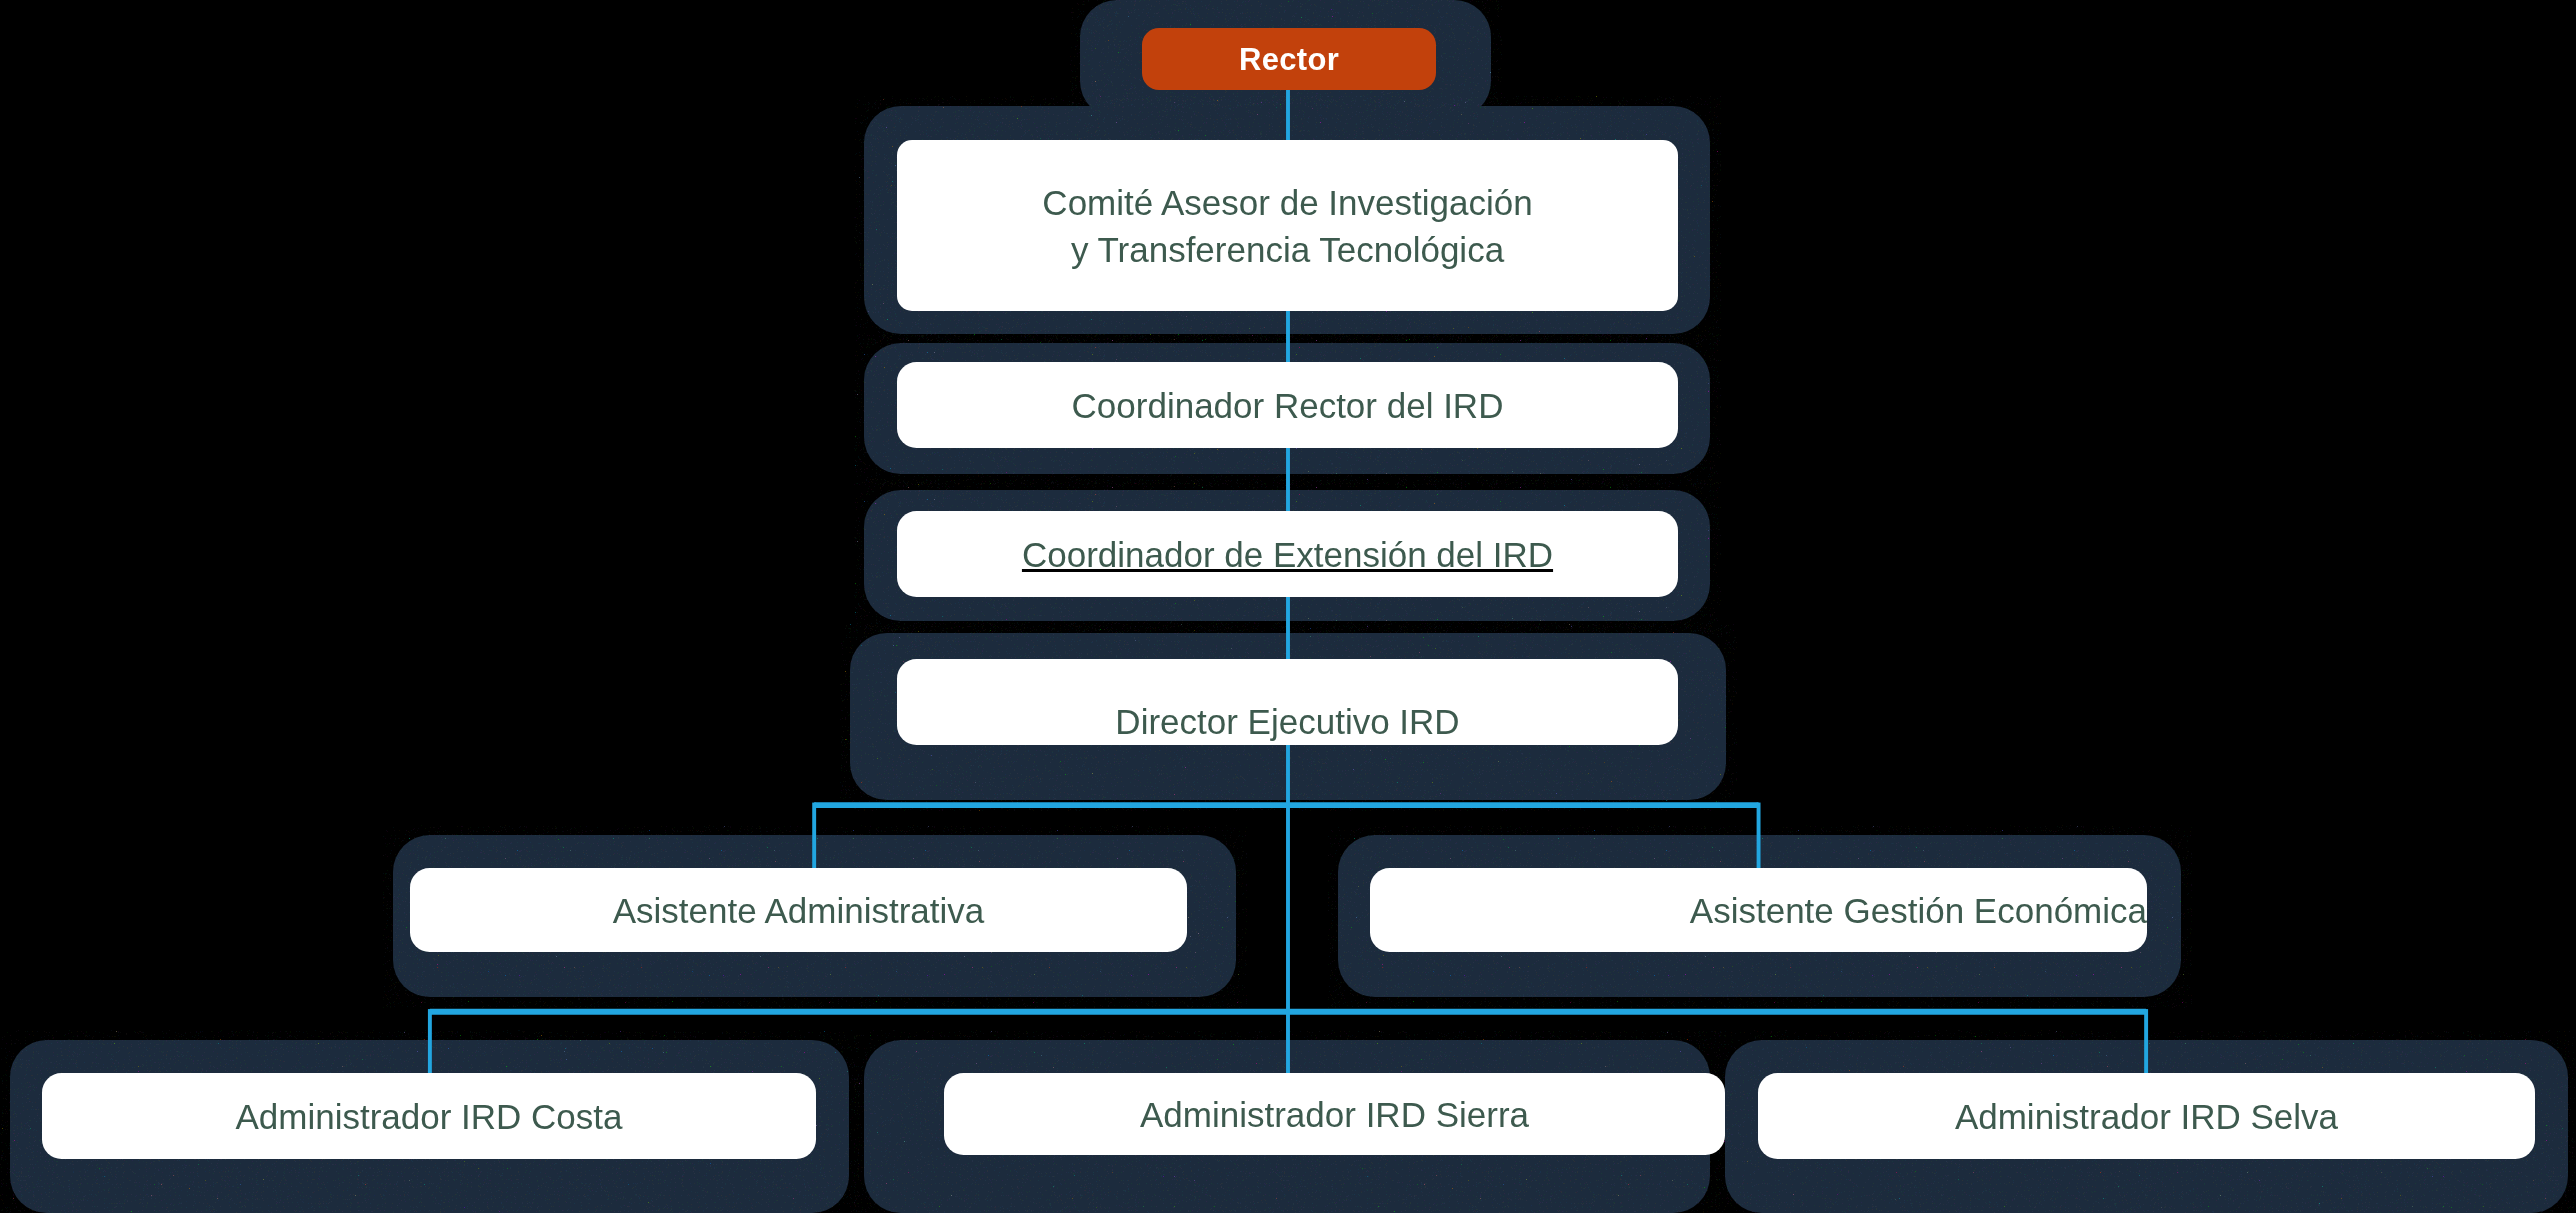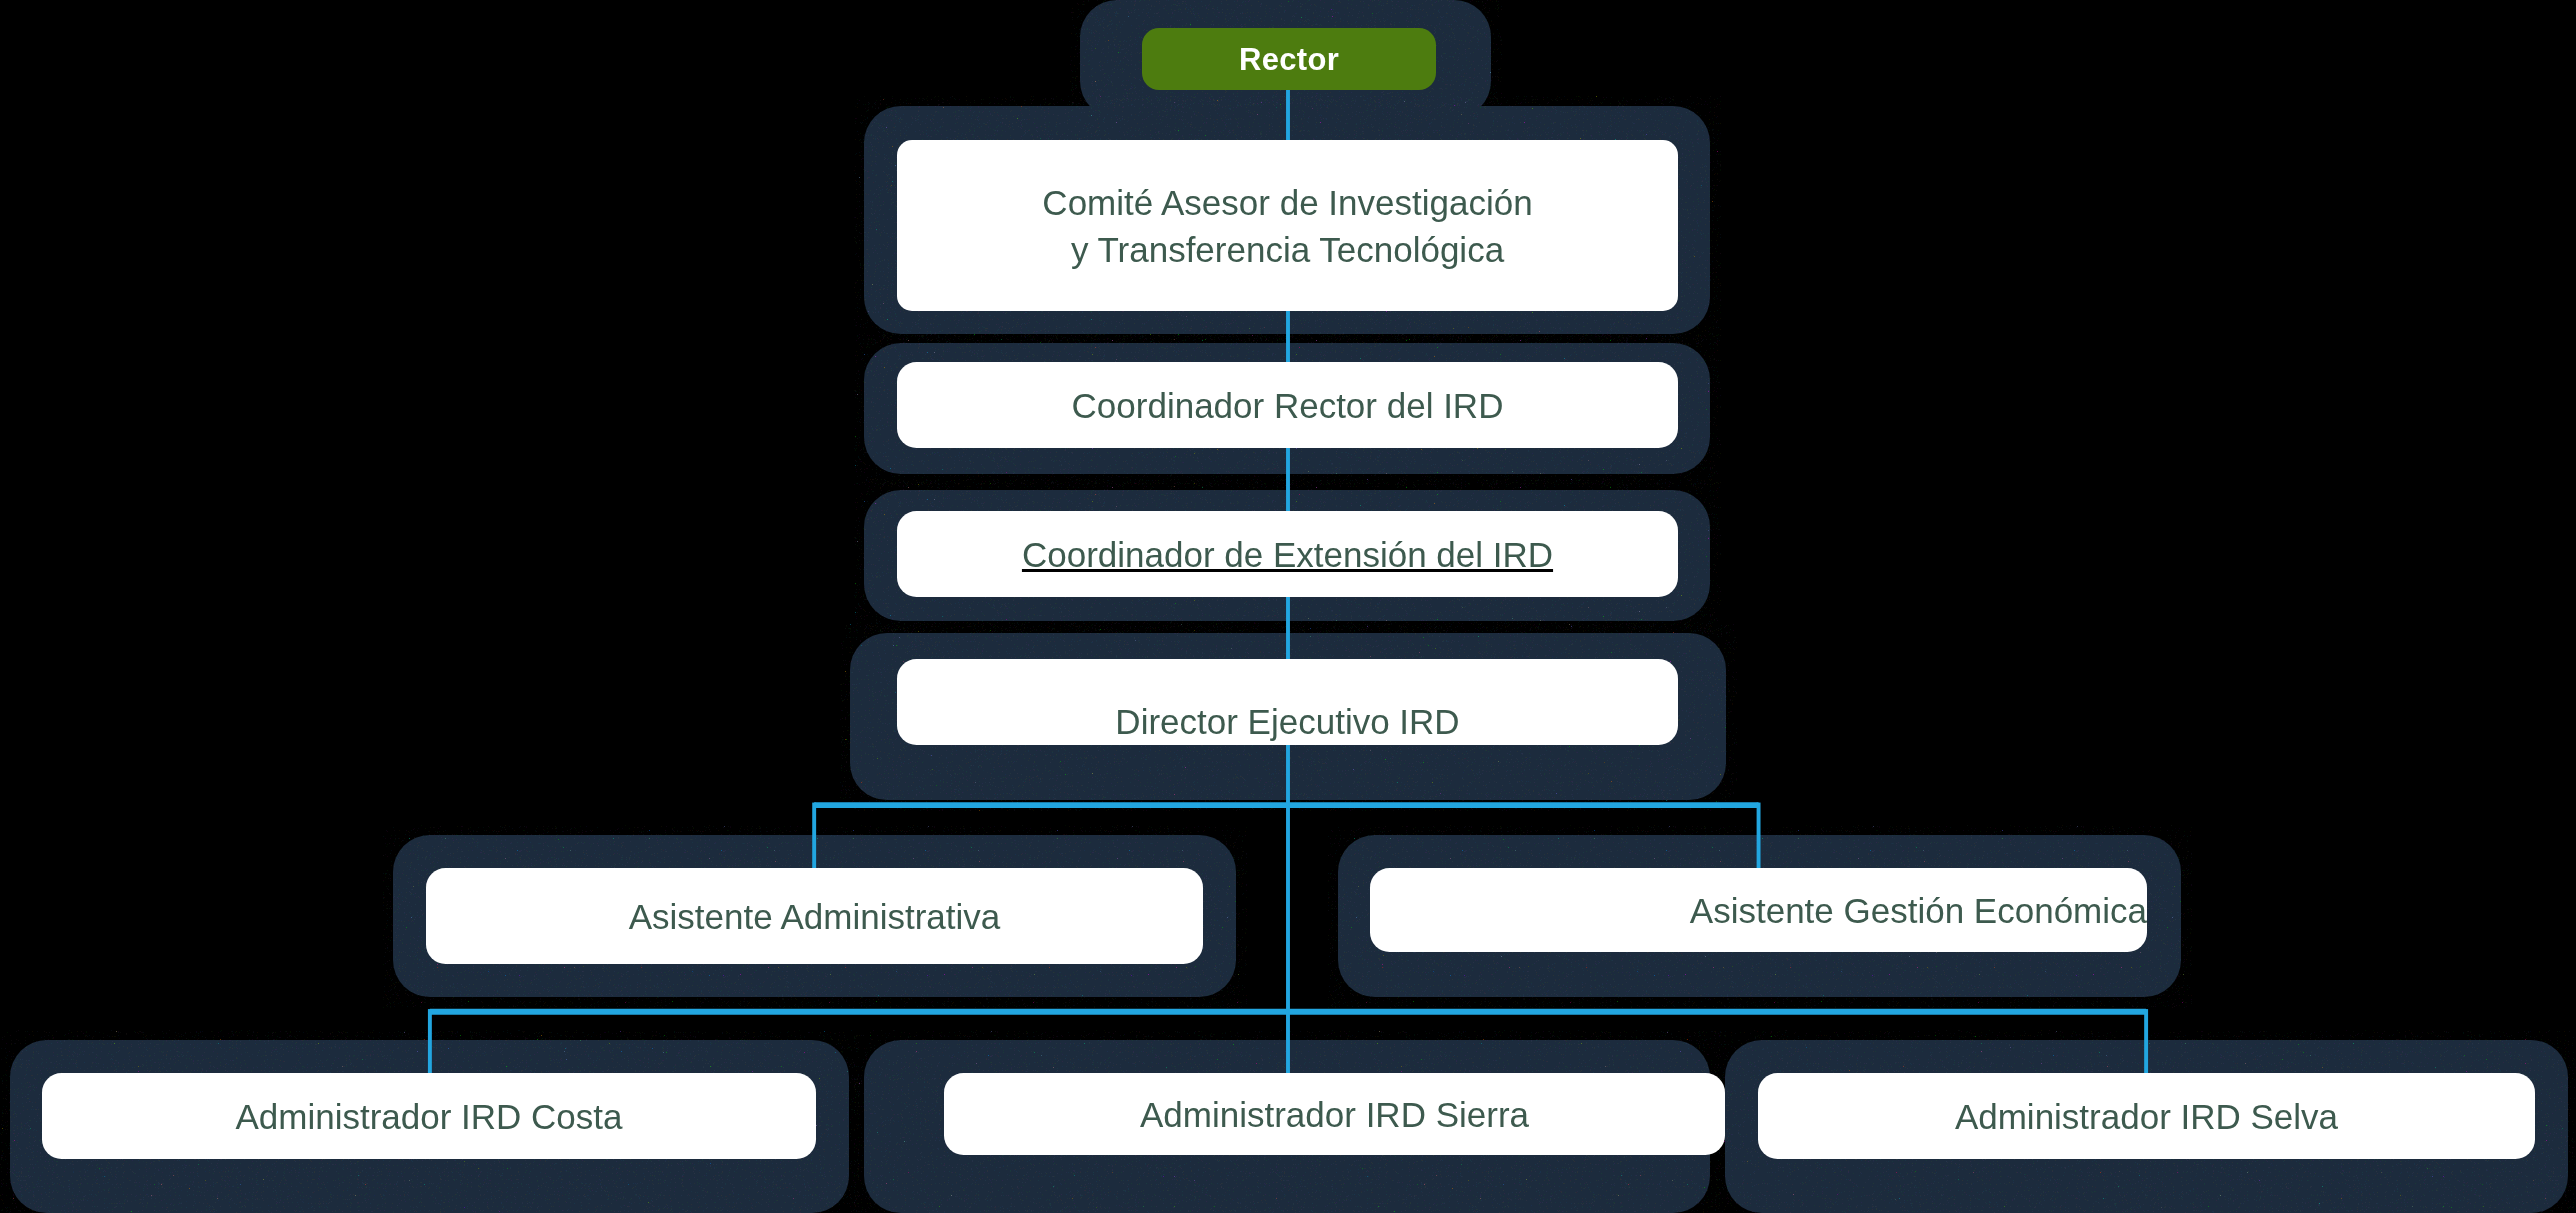--- a/index.html
+++ b/index.html
@@ -41,21 +41,21 @@
   }
   .node .label{
     color:#3D5A4E;
     font-size:35px;
     line-height:47px;
     white-space:nowrap;
   }
 
   
   .node.rector{
-    background:#4d7c0f;
+    background:#c2410c;
     border-radius:17px;
   }
   .node.rector .label{
     color:#FFFFFF;
     font-size:31px;
     font-weight:700;
     letter-spacing:0.3px;
     line-height:31px;
   }
 </style>
@@ -153,21 +153,21 @@
   </div>
 
   <div class="node" style="left:897px;top:511px;width:781px;height:86px;text-decoration:underline;">
     <span class="label">Coordinador de Extensión del IRD</span>
   </div>
 
   <div class="node" style="left:897px;top:659px;width:781px;height:86px;justify-content:flex-end;">
     <span class="label">Director Ejecutivo IRD</span>
   </div>
 
-  <div class="node" style="left:426px;top:868px;width:777px;height:96px;">
+  <div class="node" style="left:410px;top:868px;width:777px;height:84px;">
     <span class="label">Asistente Administrativa</span>
   </div>
 
   <div class="node" style="left:1370px;top:868px;width:777px;height:84px;align-items:flex-end;">
     <span class="label">Asistente Gestión Económica</span>
   </div>
 
   <div class="node" style="left:42px;top:1073px;width:774px;height:86px;">
     <span class="label">Administrador IRD Costa</span>
   </div>

